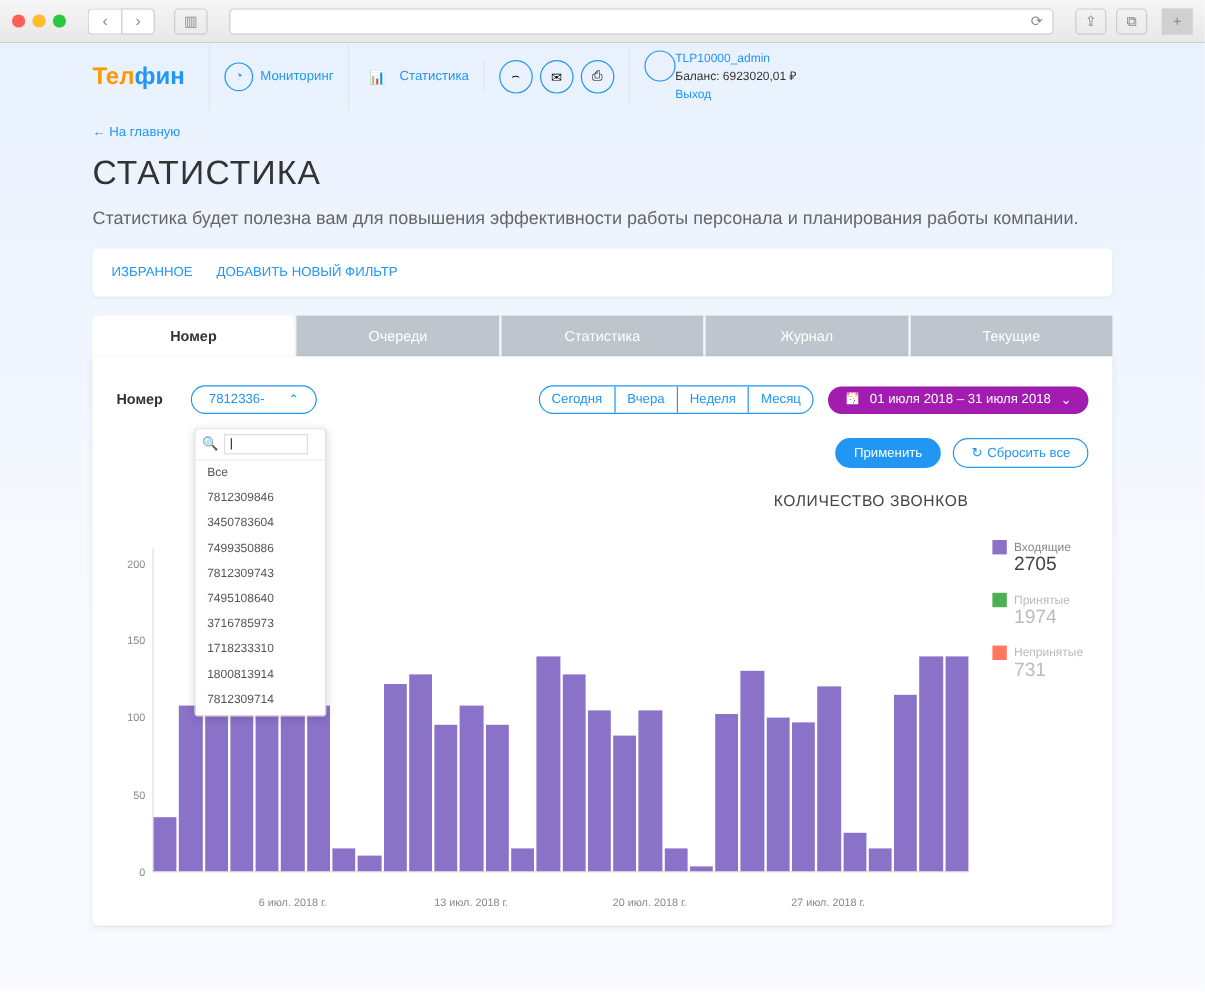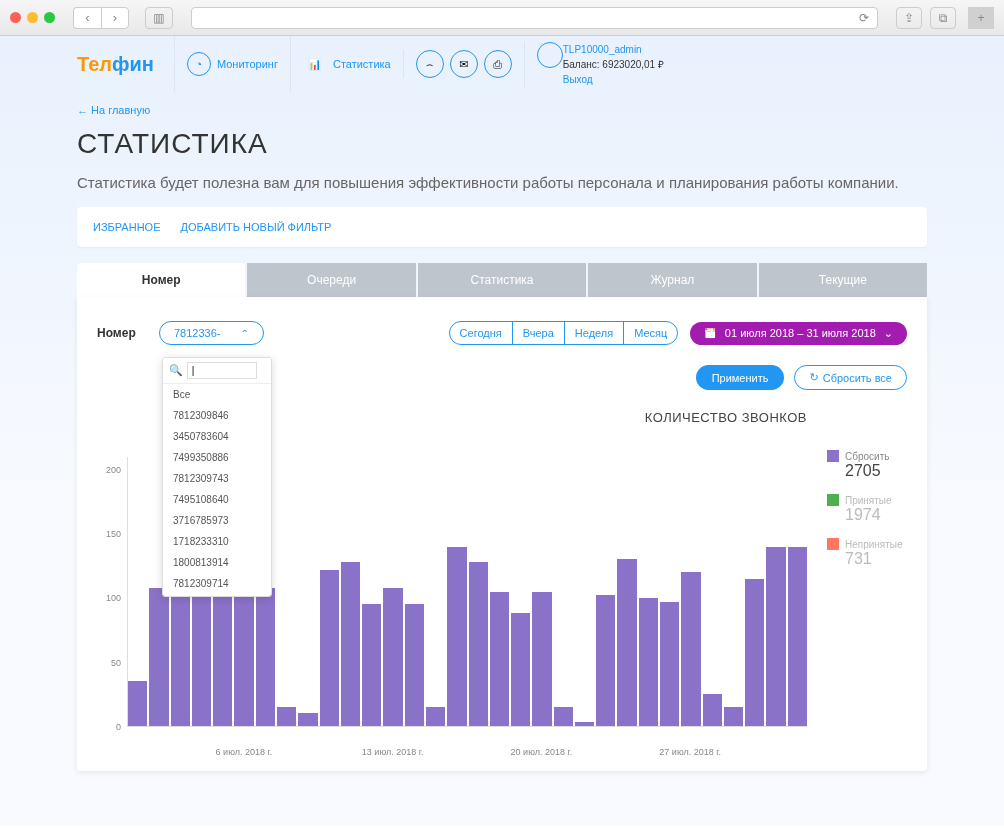--- a/index.html
+++ b/index.html
@@ -252,21 +252,21 @@
                 <div class="x-tick" style="left: 39.0625%;">13 июл. 2018 г.</div>
                 <div class="x-tick" style="left: 60.9375%;">20 июл. 2018 г.</div>
                 <div class="x-tick" style="left: 82.8125%;">27 июл. 2018 г.</div>
               </div>
           </div>
         </div>
         <div class="legend">
           <div class="legend-item">
             <div class="legend-row">
                 <div class="legend-sq" style="background:#8b72c9"></div>
-                <span class="legend-label">Сбросить</span>
+                <span class="legend-label">Входящие</span>
               </div>
             <div class="legend-value">2705</div>
           </div>
           <div class="legend-item muted">
             <div class="legend-row">
                 <div class="legend-sq" style="background:#4caf50"></div>
                 <span class="legend-label">Принятые</span>
               </div>
             <div class="legend-value">1974</div>
           </div>

